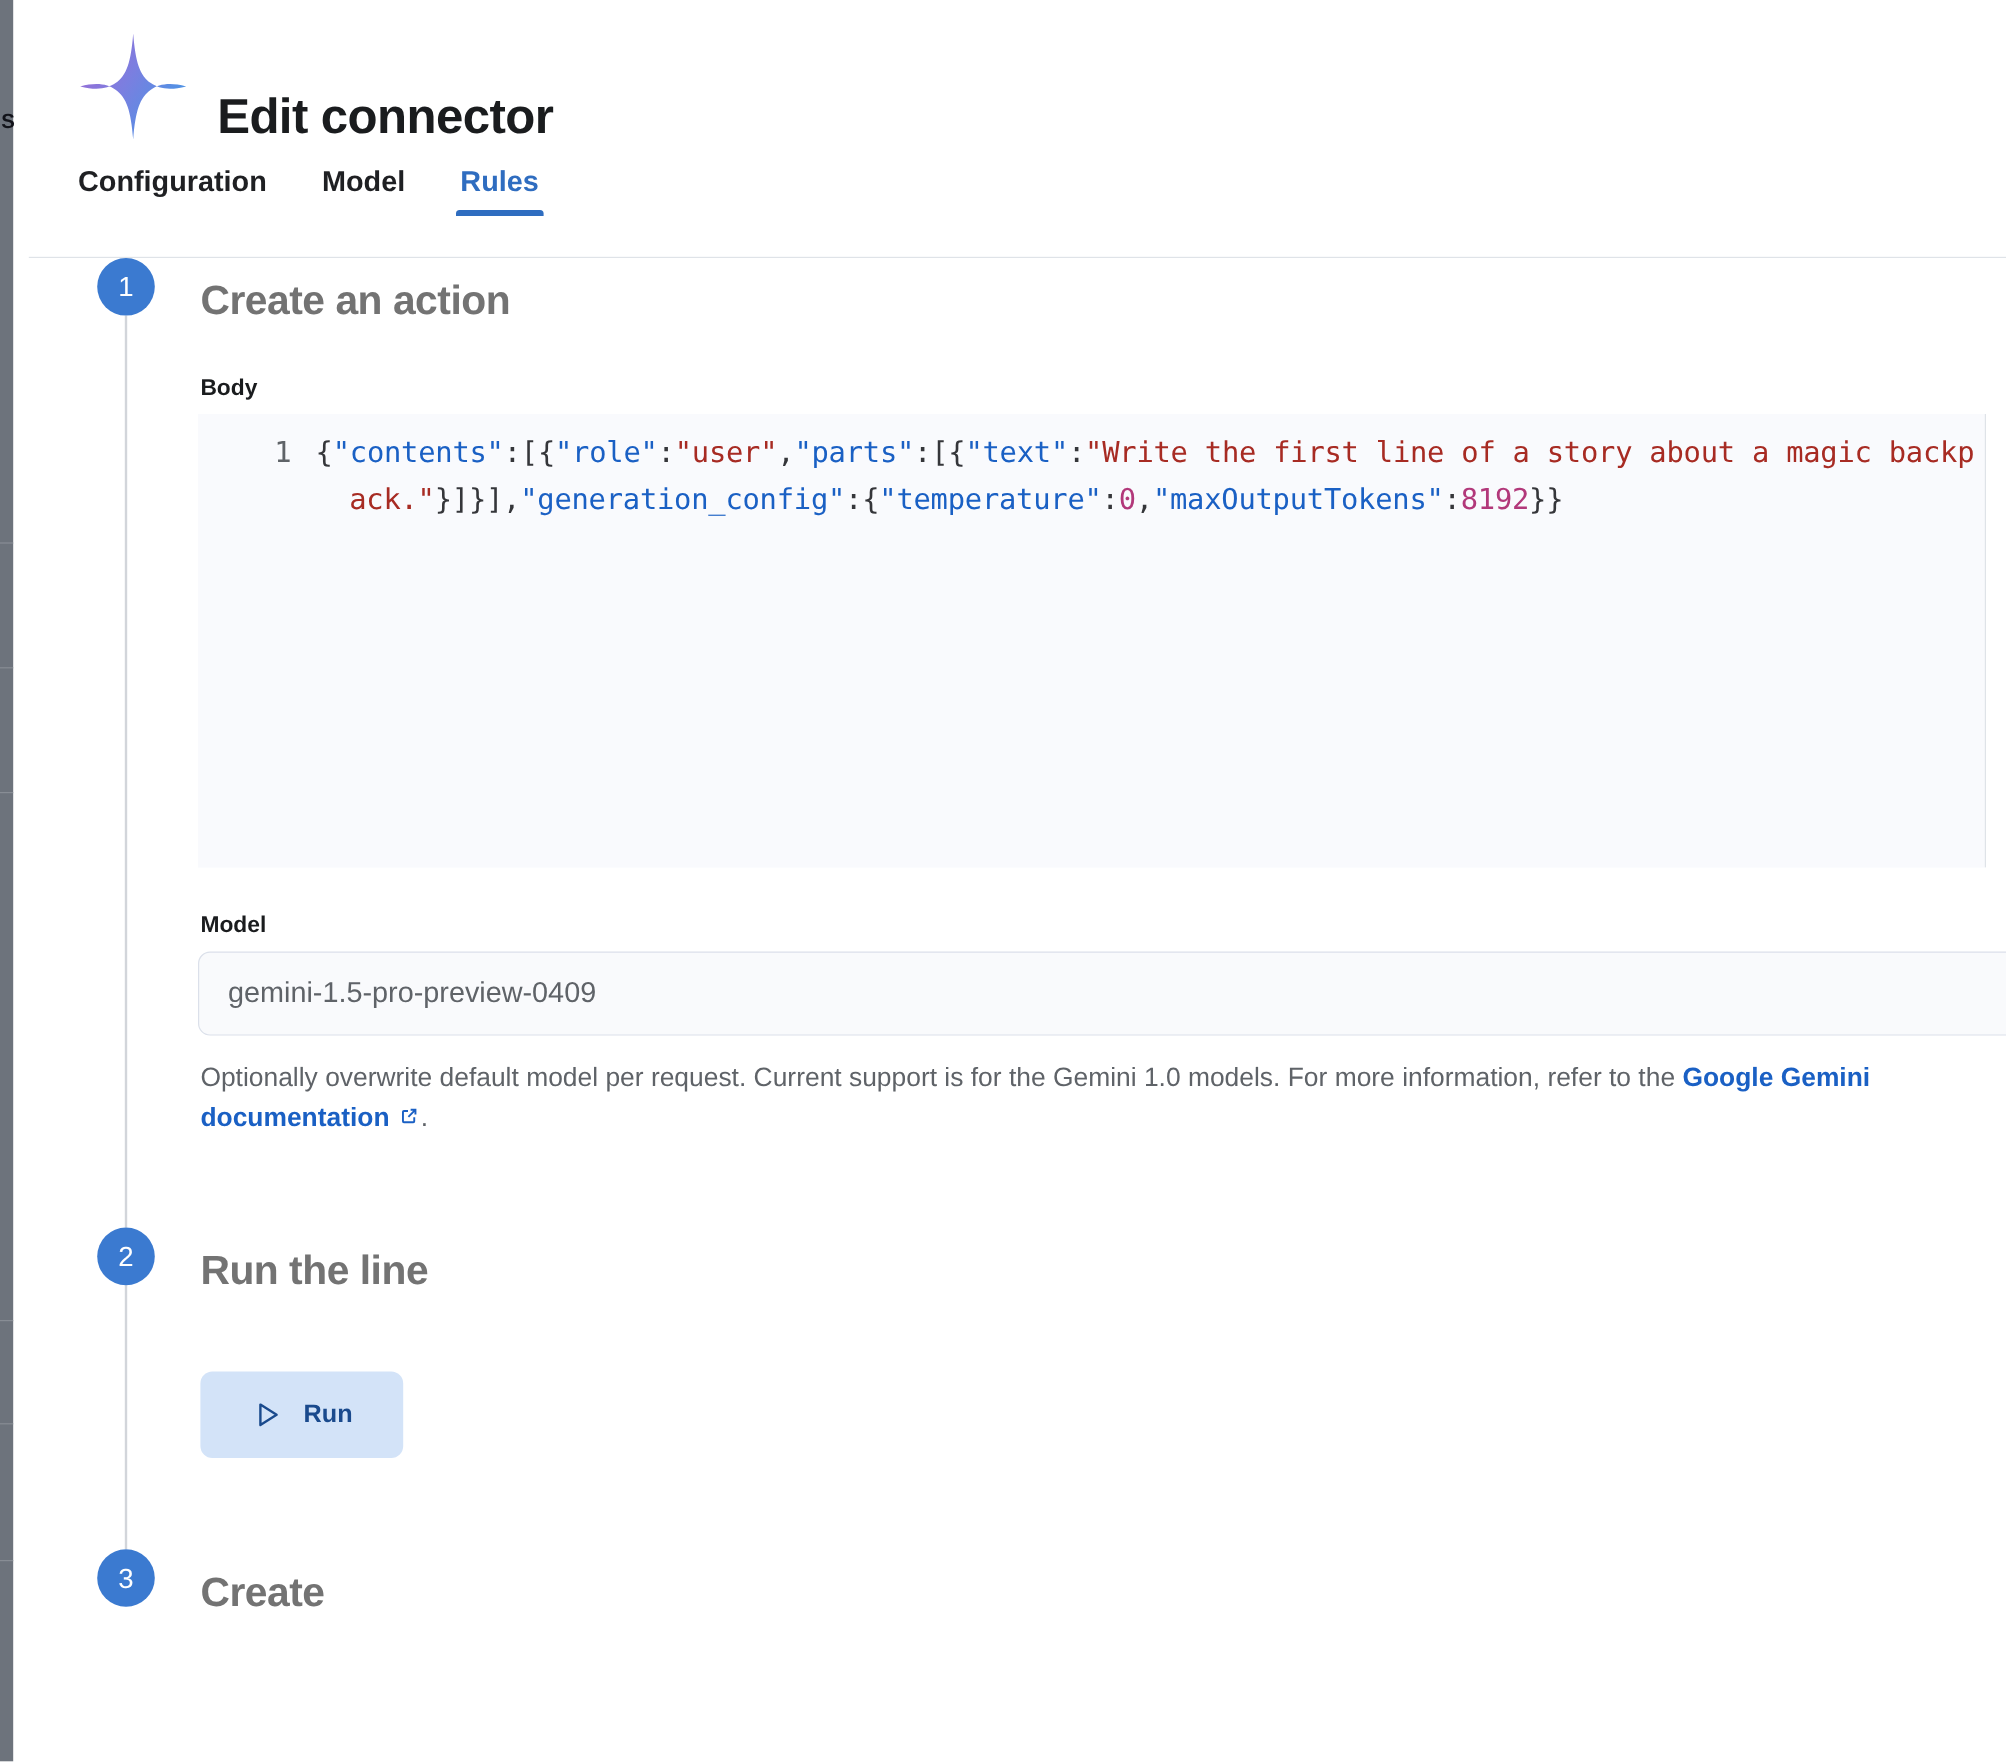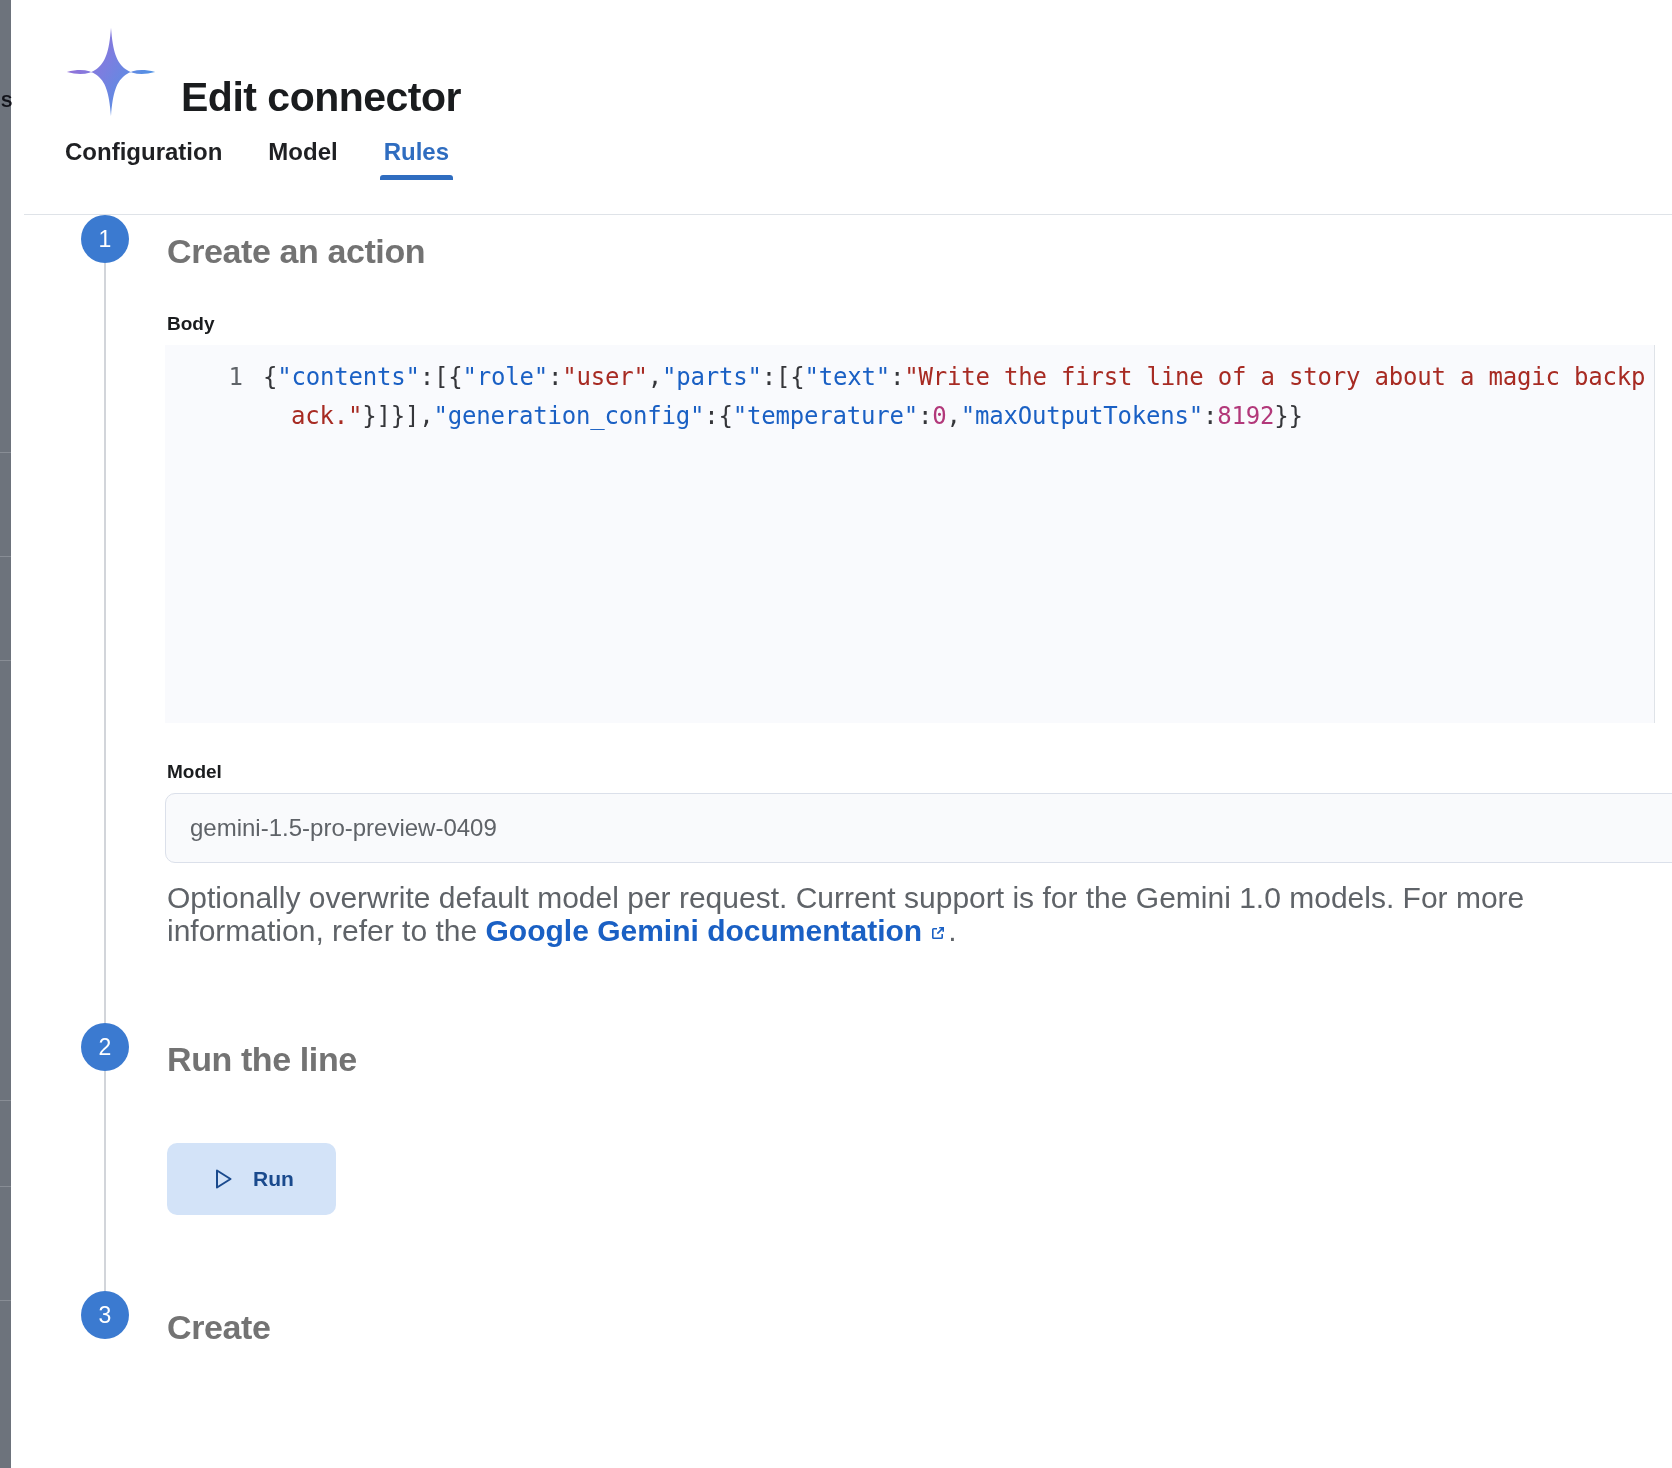--- a/index.html
+++ b/index.html
@@ -225,21 +225,21 @@
     font-family: "Liberation Sans", sans-serif;
     font-size: 24px;
     color: #5f6368;
     padding: 0 24px;
     outline: none;
   }
   .text-input::placeholder { color: #5f6368; }
 
   .help-text {
     margin: 18px 0 0 2px;
-    font-size: 30px;
+    font-size: 22px;
     line-height: 33px;
     color: #5f6368;
     max-width: 1460px;
   }
   .help-link {
     color: #1a60c4;
     font-weight: 700;
     text-decoration: none;
     cursor: pointer;
   }

